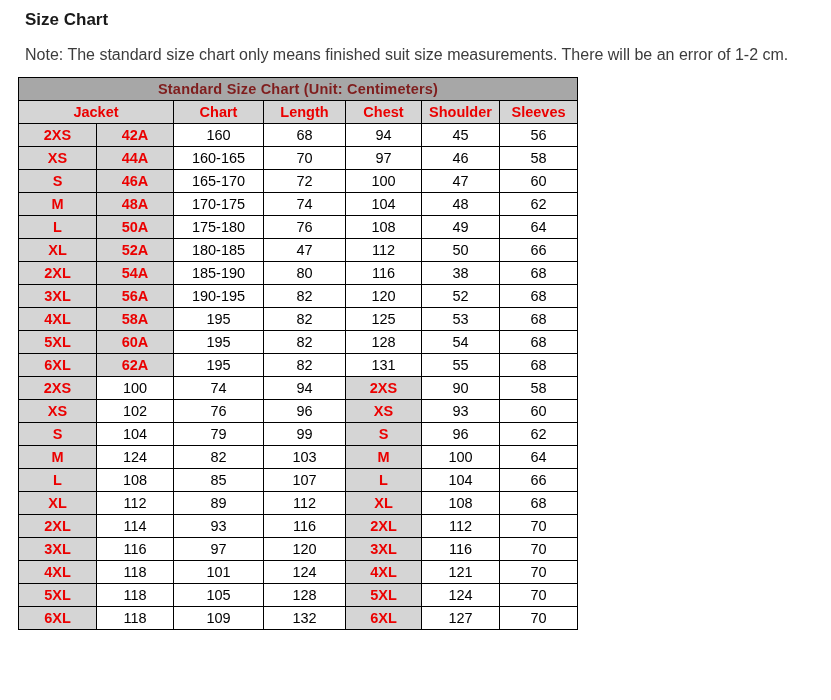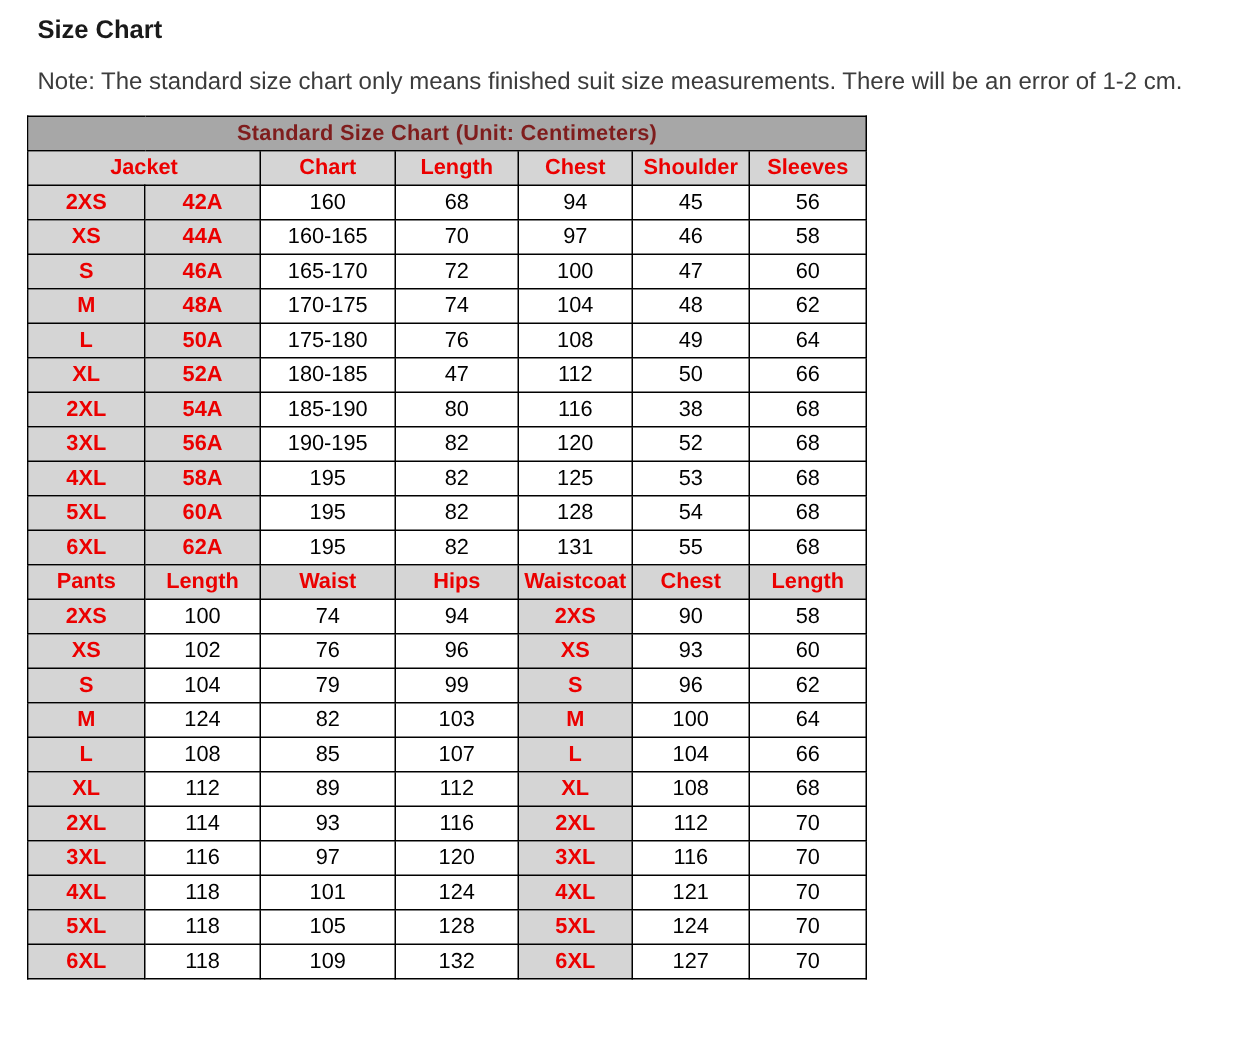--- a/index.html
+++ b/index.html
@@ -186,29 +186,20 @@
         <tr>
           <td class="label-cell">6XL</td>
           <td class="label-cell">62A</td>
           <td class="value-cell">195</td>
           <td class="value-cell">82</td>
           <td class="value-cell">131</td>
           <td class="value-cell">55</td>
           <td class="value-cell">68</td>
         </tr>
         <tr>
-          <th colspan="1" class="col-header">Pants</th>
-          <th colspan="1" class="col-header">Length</th>
-          <th colspan="1" class="col-header">Waist</th>
-          <th colspan="1" class="col-header">Hips</th>
-          <th colspan="1" class="col-header">Waistcoat</th>
-          <th colspan="1" class="col-header">Chest</th>
-          <th colspan="1" class="col-header">Length</th>
-        </tr>
-        <tr>
           <td class="label-cell">2XS</td>
           <td class="value-cell">100</td>
           <td class="value-cell">74</td>
           <td class="value-cell">94</td>
           <td class="label-cell">2XS</td>
           <td class="value-cell">90</td>
           <td class="value-cell">58</td>
         </tr>
         <tr>
           <td class="label-cell">XS</td>

